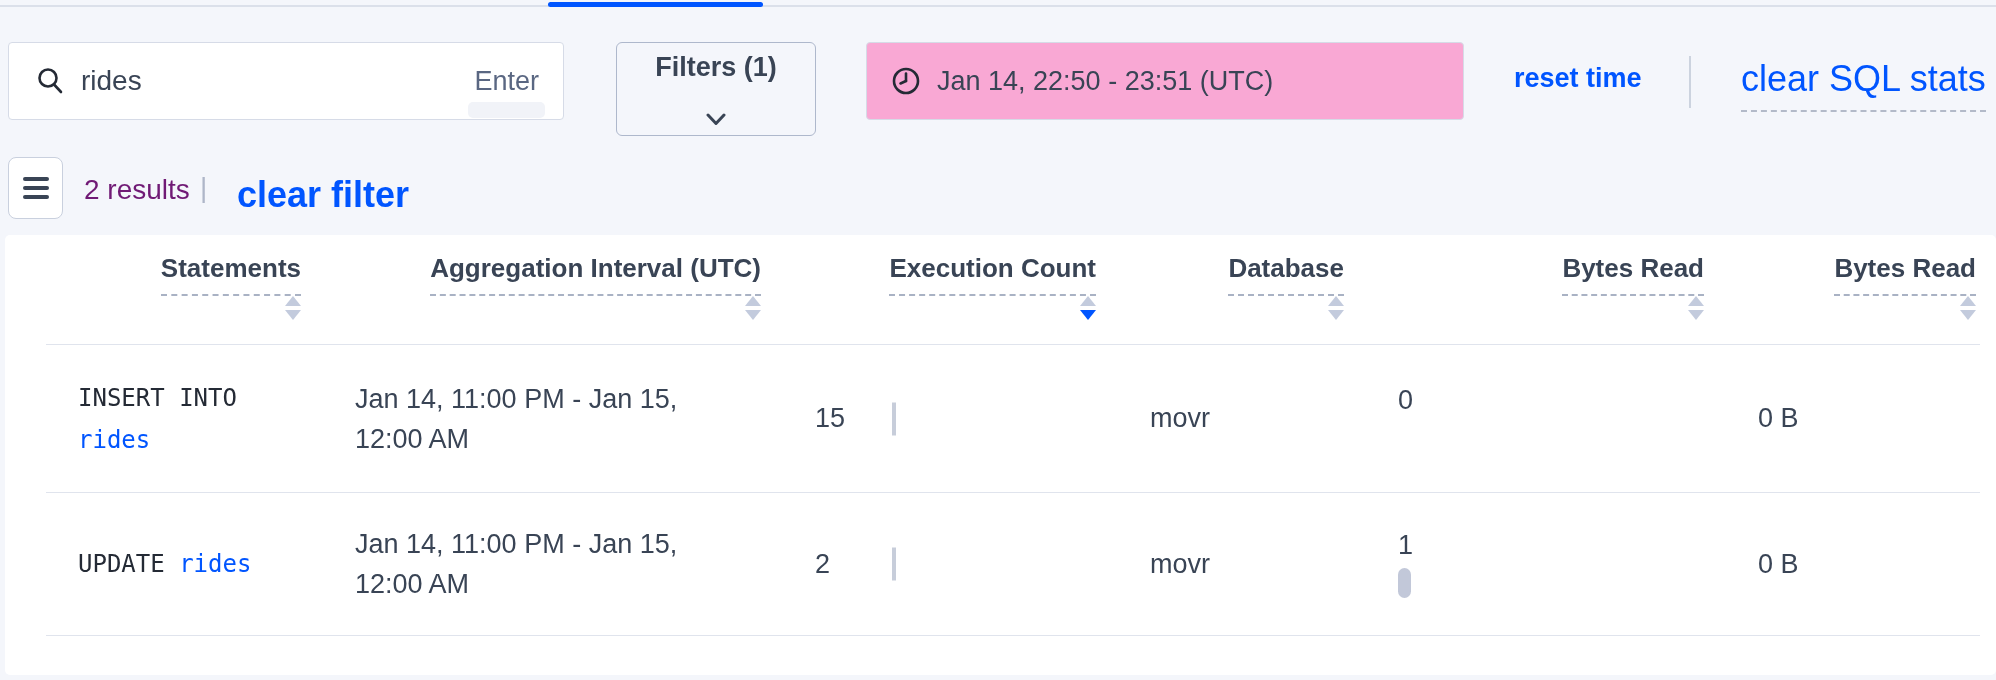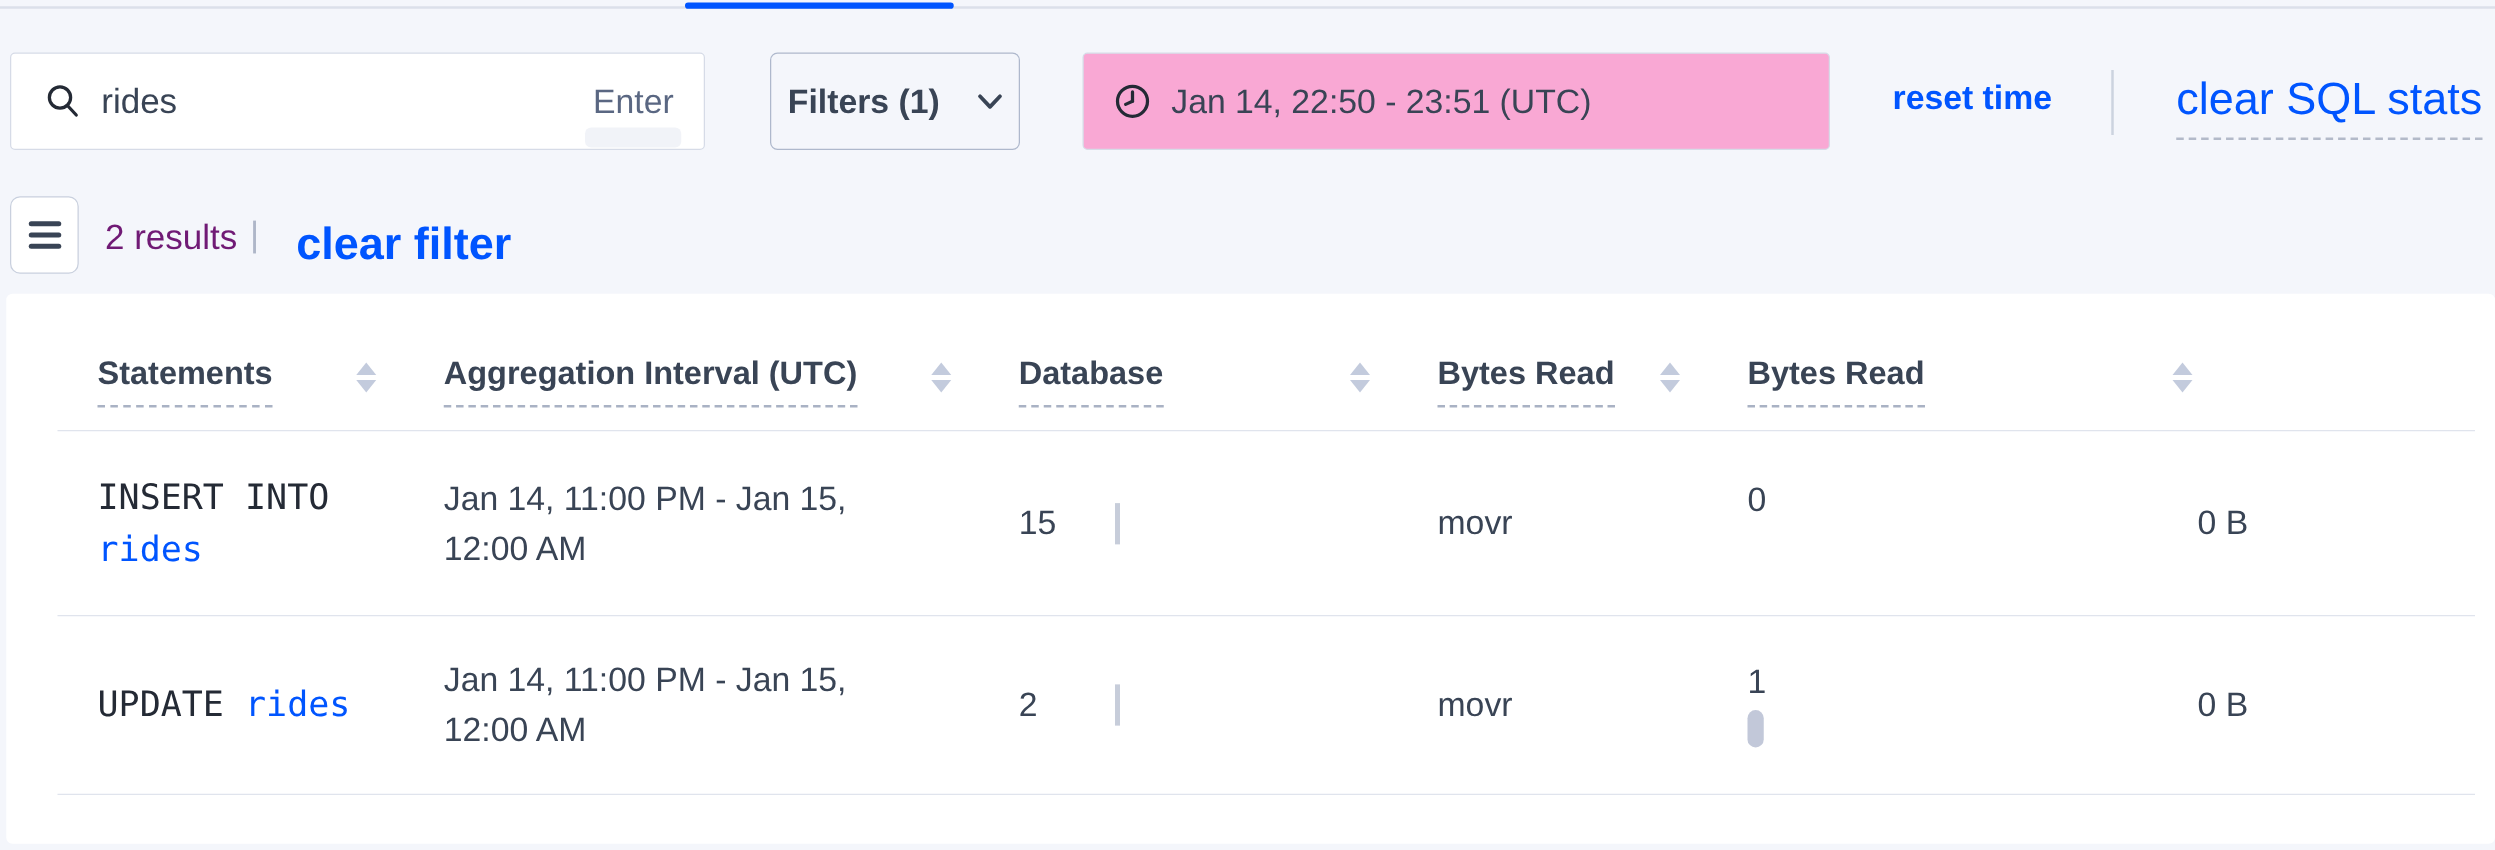--- a/index.html
+++ b/index.html
@@ -27,24 +27,24 @@
     flex:1 1 auto; border:none; outline:none; background:transparent;
     font-family:"Liberation Sans", sans-serif; font-size:28px; color:#394455;
     margin-left:16px; min-width:0;
   }
   .enter-hint { position:relative; font-size:27px; color:#5a6782; }
   .enter-hint::after {
     content:""; position:absolute; left:-6px; right:-6px; top:36px; height:16px;
     background:#f1f3f8; border-radius:5px;
   }
   .filters-btn {
-    position:absolute; left:616px; top:42px; width:200px; height:78px;
+    position:absolute; left:616px; top:42px; width:200px; height:94px;
     background:transparent; border:1px solid #aeb8cc; border-radius:6px;
     display:flex; align-items:center; justify-content:center; gap:30px;
-    font-size:27px; font-weight:700; color:#394455; cursor:pointer;
+    font-size:27px; font-weight:700; color:#394455; cursor:pointer;flex-direction:column;
   }
   .time-picker {
     position:absolute; left:866px; top:42px; width:598px; height:78px;
     background:#f9a8d4; border:1px solid #d6dbe7; border-radius:4px;
     display:flex; align-items:center; padding:0 24px; gap:16px;
     font-size:27px; color:#394455;
   }
   .reset-time {
     position:absolute; left:1514px; top:63px;
     font-size:27px; font-weight:700; color:#0055ff; cursor:pointer; text-decoration:none;
@@ -74,36 +74,36 @@
     position:absolute; left:5px; top:235px; width:1991px; height:440px;
     background:#ffffff; border-radius:5px;
   }
   .tbl { position:absolute; left:41px; right:16px; top:0; }
   .trow {
     display:grid;
     grid-template-columns:309px 460px 335px 248px 360px 1fr;
     align-items:center;
   }
   .thead { height:110px; border-bottom:1px solid #e0e4ed; align-items:end; padding-bottom:18px; }
-  .th { display:flex; align-items:center; justify-content:space-between; padding-right:54px; }
+  .th { display:flex; align-items:flex-end; justify-content:space-between; padding-right:54px;flex-direction:column; }
   .th:first-child { padding-left:32px; }
   .th:last-child { padding-right:4px; }
   .th-label {
     font-size:26px; font-weight:700; color:#394455;
     border-bottom:2px dashed #a9b2c4; padding-bottom:10px; white-space:nowrap;
   }
   .sort { display:inline-flex; flex-direction:column; align-items:center; margin-bottom:6px; cursor:pointer; }
   .tri { width:0; height:0; border-left:8px solid transparent; border-right:8px solid transparent; }
   .tri-up { border-bottom:10px solid #c3cbdd; margin-bottom:4px; }
   .tri-down { border-top:10px solid #c3cbdd; }
   .tri-down.active { border-top-color:#0055ff; }
 
   .tr { height:148px; border-bottom:1px solid #e0e4ed; }
   .cell { font-size:27px; color:#394455; }
-  .cell-stmt { padding-left:32px; padding-right:56px; font-family:"DejaVu Sans Mono","Liberation Mono",monospace; font-size:28px; line-height:42px; color:#242a35; }
+  .cell-stmt { padding-left:32px; padding-right:56px; font-family:"DejaVu Sans Mono","Liberation Mono",monospace; font-size:24px; line-height:42px; color:#242a35; }
   .stmt-link { color:#0055ff; text-decoration:none; cursor:pointer; }
   .cell-interval { max-width:405px; line-height:40px; padding-right:20px; }
   .cell-exec { position:relative; height:100%; display:flex; align-items:center; }
   .exec-bar { position:absolute; left:77px; top:50%; transform:translateY(-50%); width:4px; height:33px; background:#c7cdda; }
   .cell-rowsread { display:flex; flex-direction:column; align-items:flex-start; gap:7px; }
   .rows-bar { width:13px; height:30px; border-radius:7px; background:#c2c8d9; }
   .num { color:#394455; }
 </style>
 </head>
 <body>
@@ -163,20 +163,27 @@
           </span>
       </div>
       <div class="th">
         <span class="th-label">Aggregation Interval (UTC)</span>
         <span class="sort">
             <span class="tri tri-up"></span>
             <span class="tri tri-down"></span>
           </span>
       </div>
       <div class="th">
+        <span class="th-label">Execution Count</span>
+        <span class="sort">
+            <span class="tri tri-up"></span>
+            <span class="tri tri-down active"></span>
+          </span>
+      </div>
+      <div class="th">
         <span class="th-label">Database</span>
         <span class="sort">
             <span class="tri tri-up"></span>
             <span class="tri tri-down"></span>
           </span>
       </div>
       <div class="th">
         <span class="th-label">Bytes Read</span>
         <span class="sort">
             <span class="tri tri-up"></span>

